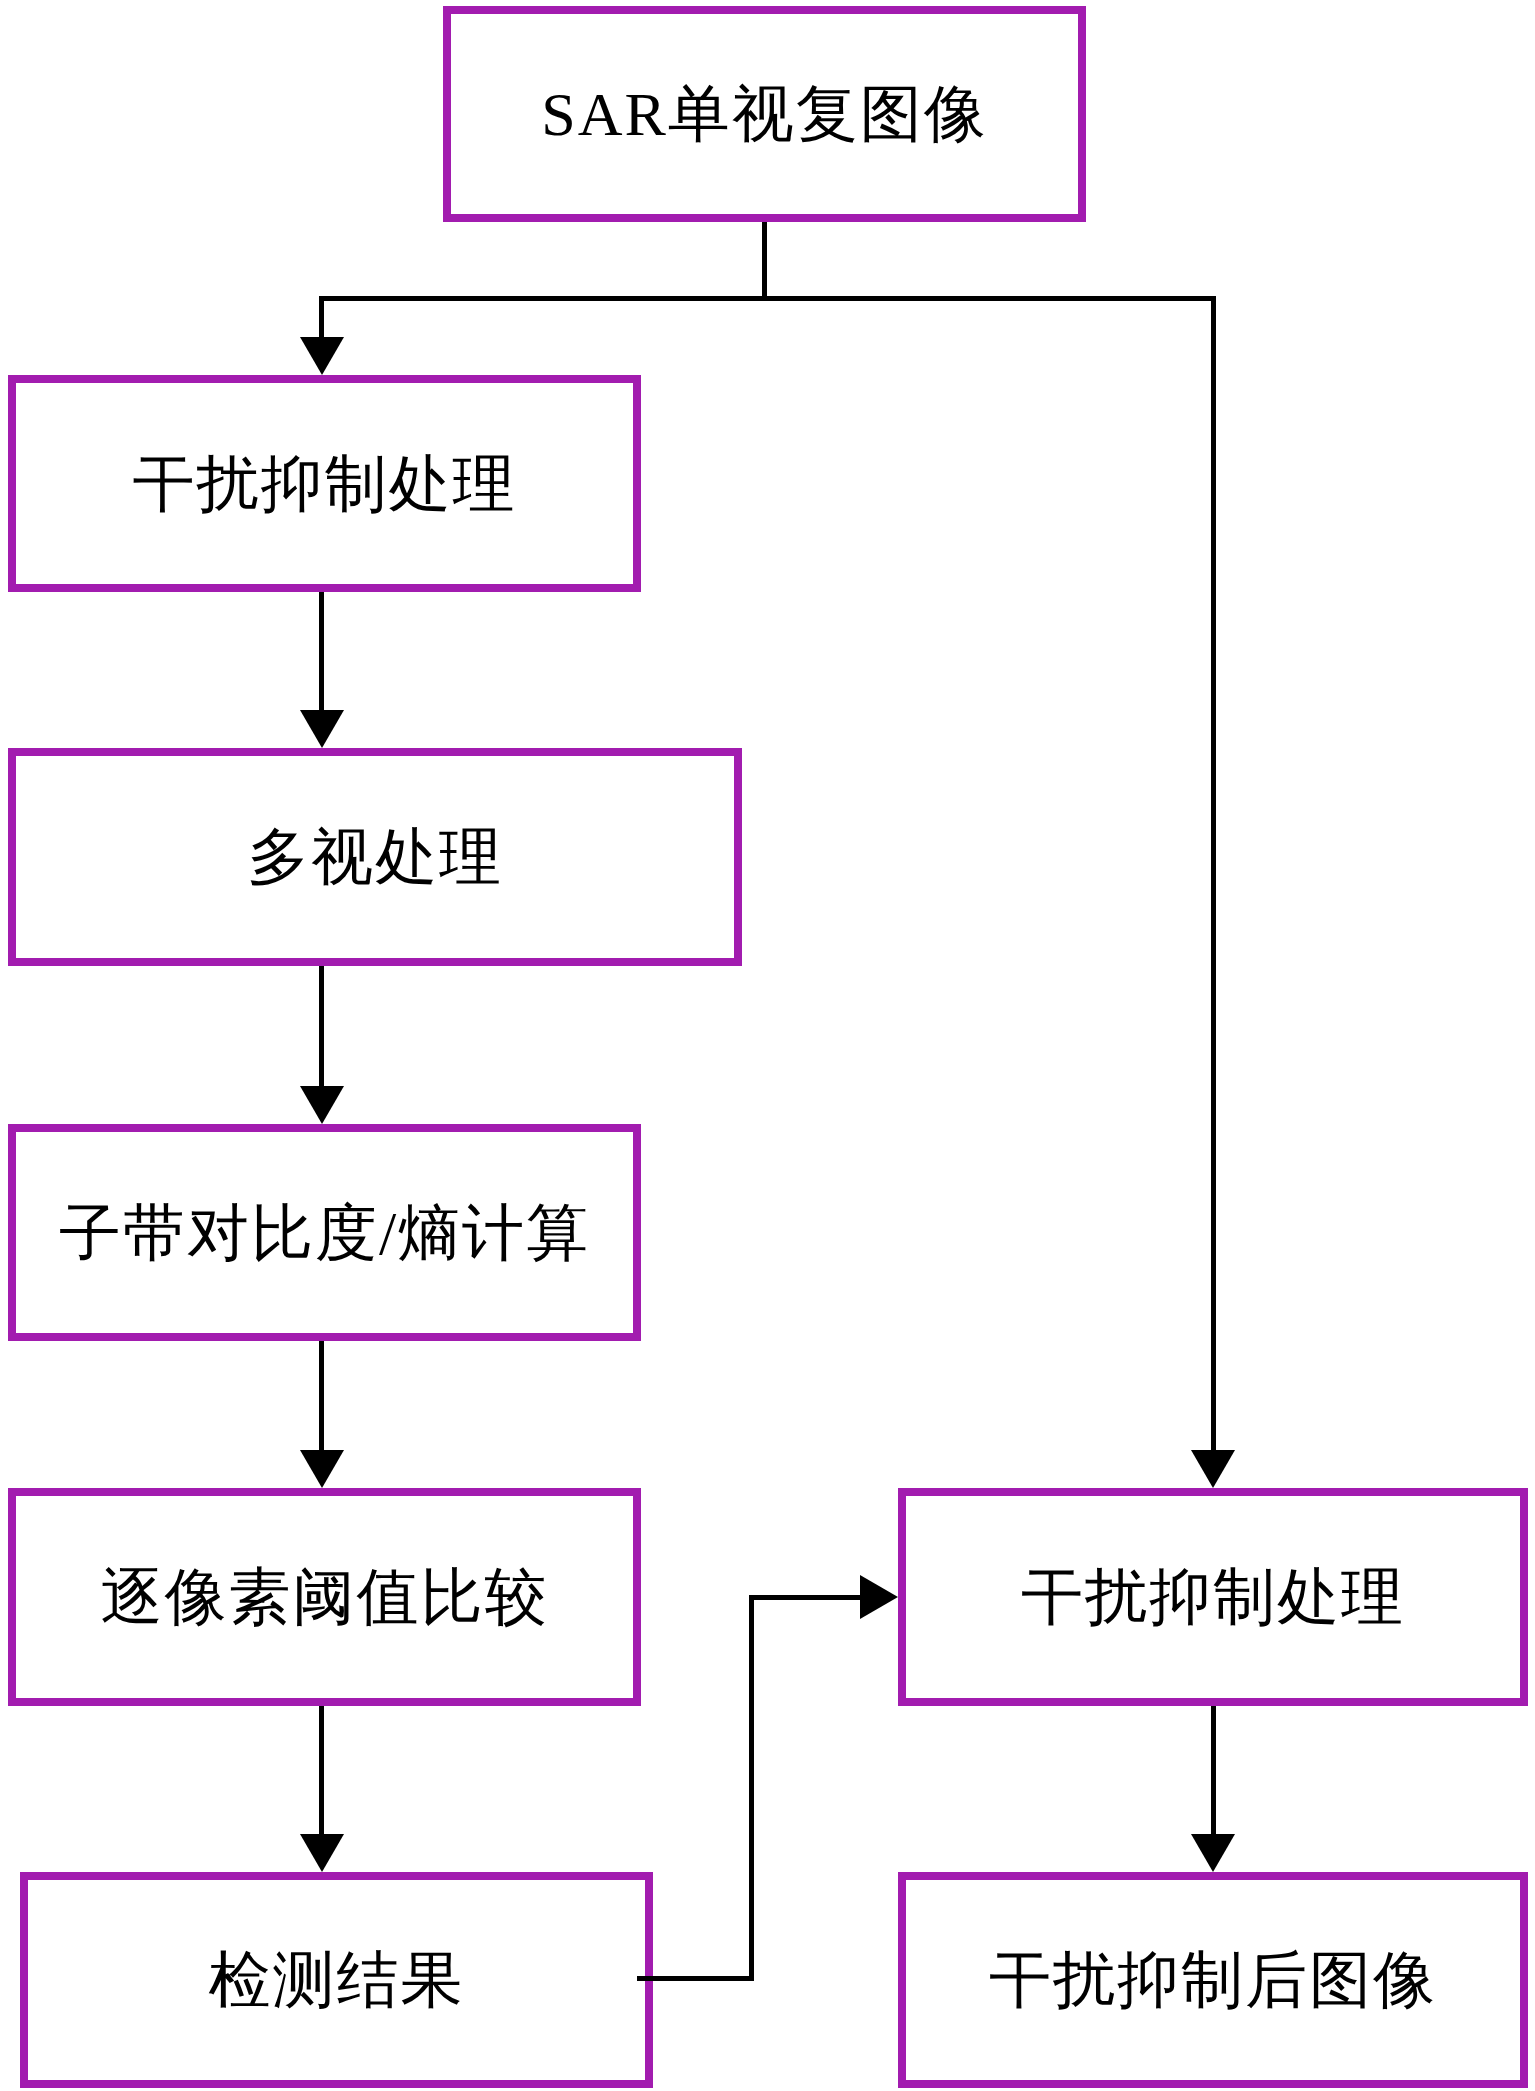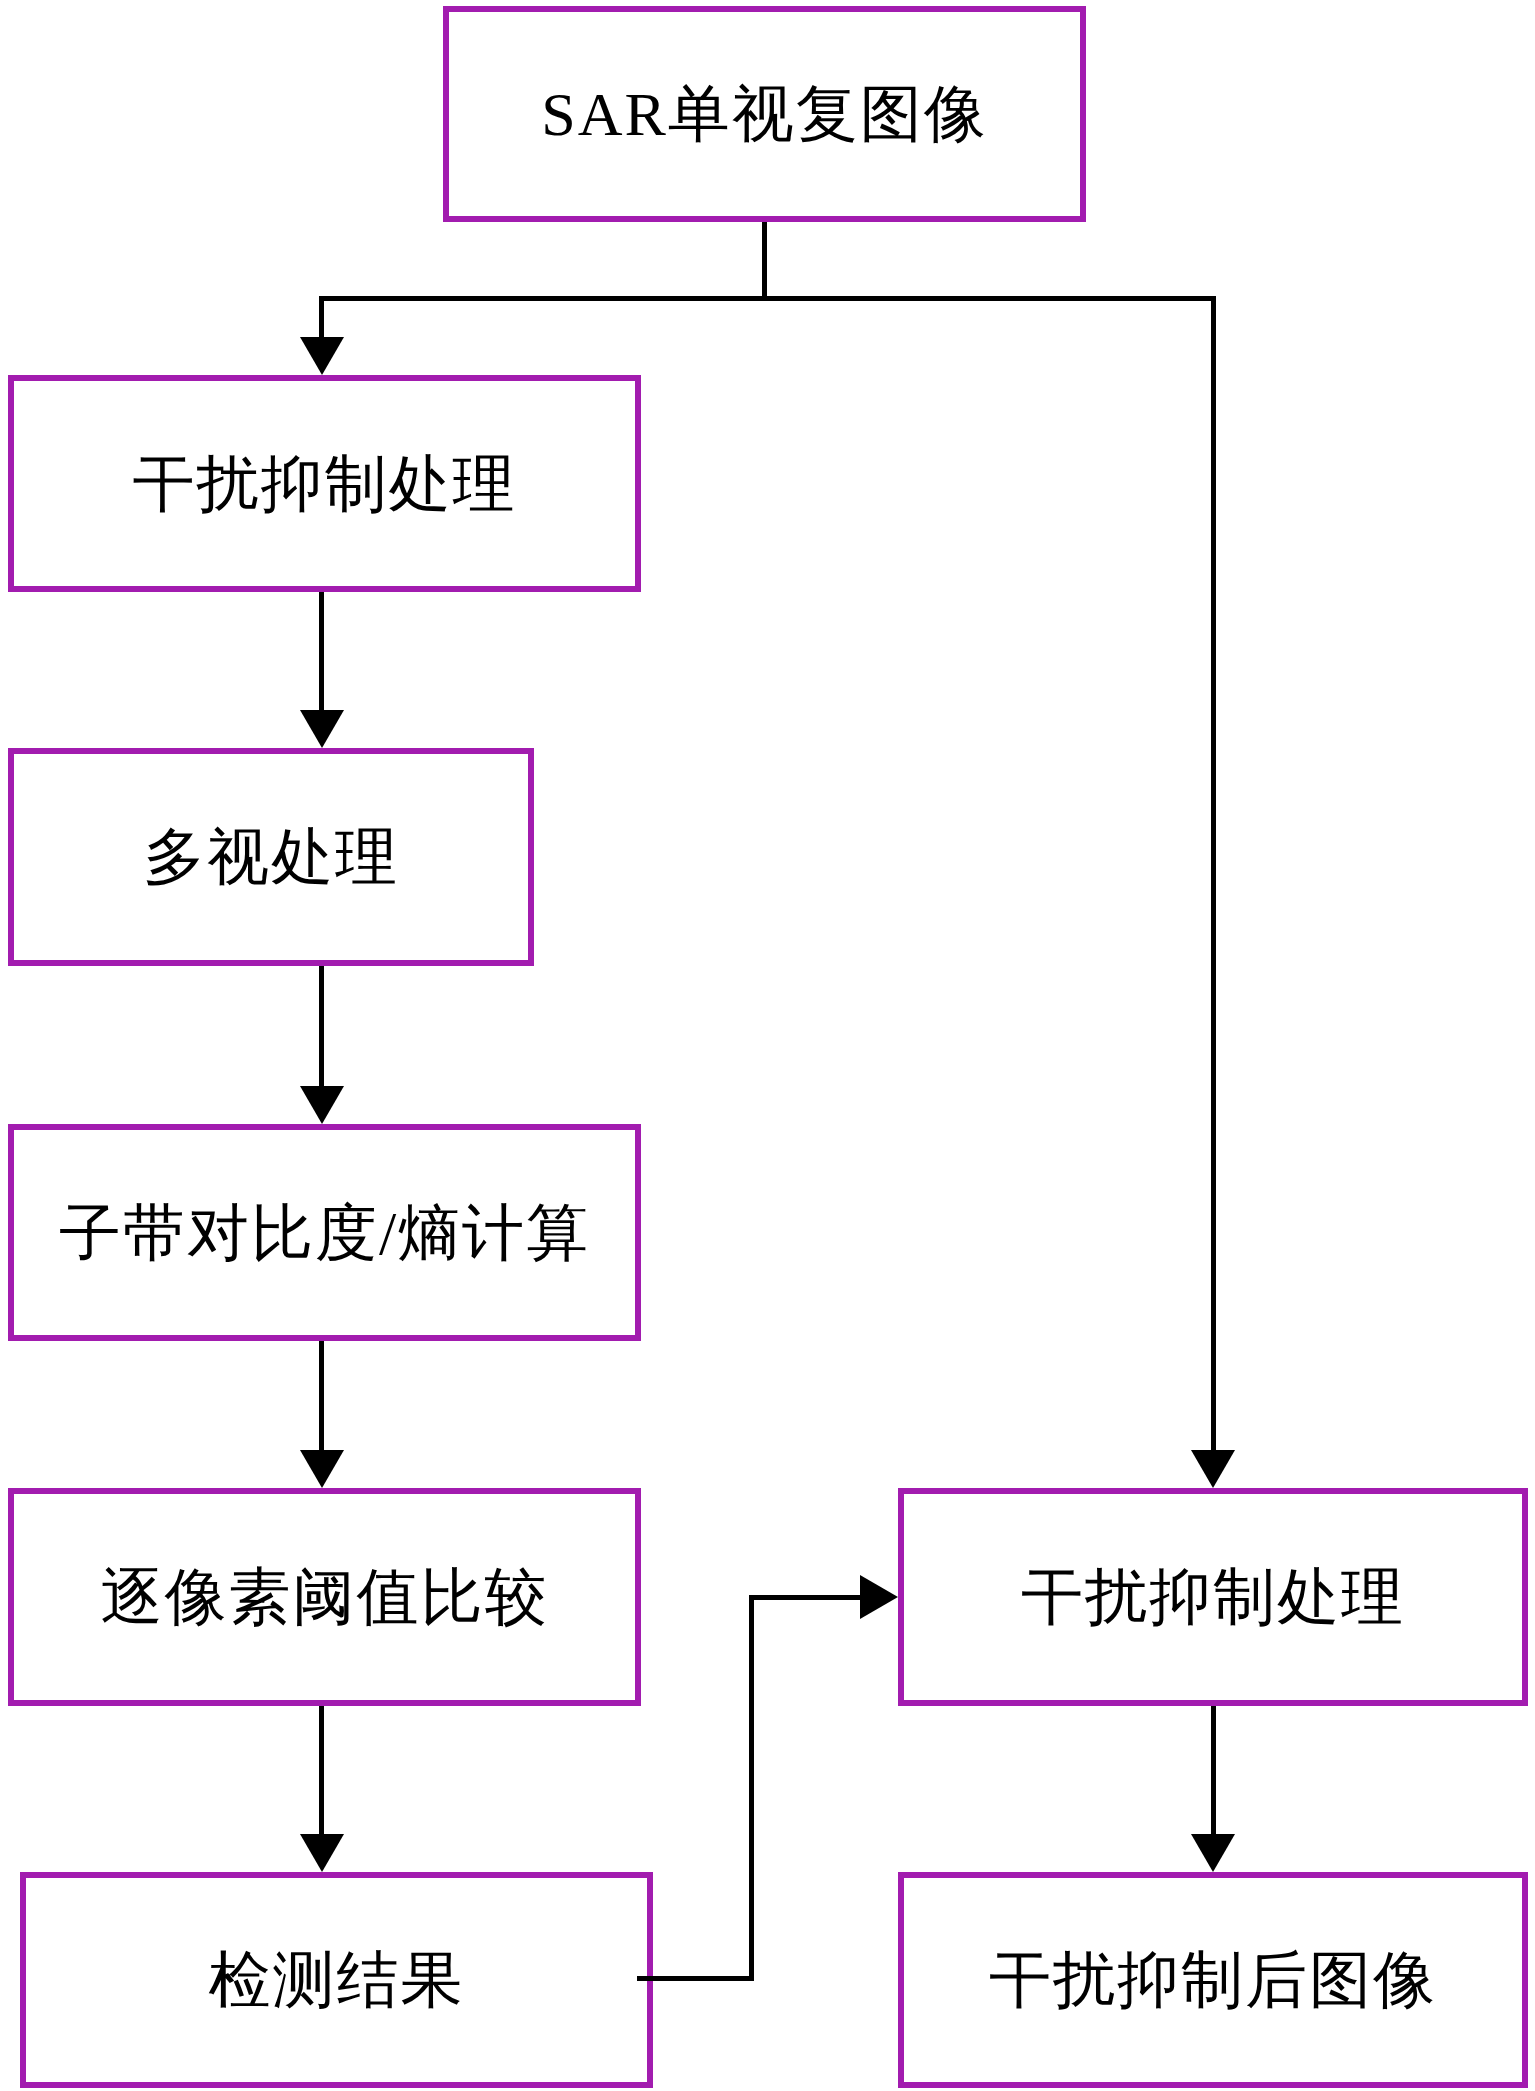--- a/index.html
+++ b/index.html
@@ -11,21 +11,21 @@
     position: relative;
     width: 1535px;
     height: 2091px;
     background: #ffffff;
     font-family: "Liberation Serif", "DejaVu Serif", serif;
     overflow: hidden;
   }
   .node {
     position: absolute;
     box-sizing: border-box;
-    border: 6px solid #a21caf;
+    border: 8px solid #a21caf;
     background: #ffffff;
     display: flex;
     align-items: center;
     justify-content: center;
     text-align: center;
     font-size: 62px;
     letter-spacing: 2px;
     color: #000000;
     line-height: 1;
     white-space: nowrap;
@@ -47,21 +47,21 @@
     width: 0;
     height: 0;
     border-top: 22px solid transparent;
     border-bottom: 22px solid transparent;
     border-left: 38px solid #000000;
   }
 
   
   #node-slc      { left: 443px;  top: 6px;    width: 643px; height: 216px; }
   #node-subband  { left: 8px;    top: 375px;  width: 633px; height: 217px; }
-  #node-multilook{ left: 8px;    top: 748px;  width: 526px; height: 218px; }
+  #node-multilook{ left: 8px;    top: 748px;  width: 734px; height: 218px; }
   #node-contrast { left: 8px;    top: 1124px; width: 633px; height: 217px; }
   #node-threshold{ left: 8px;    top: 1488px; width: 633px; height: 218px; }
   #node-detect   { left: 20px;    top: 1872px; width: 633px; height: 216px; }
   #node-suppress { left: 898px;  top: 1488px; width: 630px; height: 218px; text-align: right; }
   #node-output   { left: 898px;  top: 1872px; width: 630px; height: 216px; }
 </style>
 </head>
 <body>
 
 <div id="canvas">

